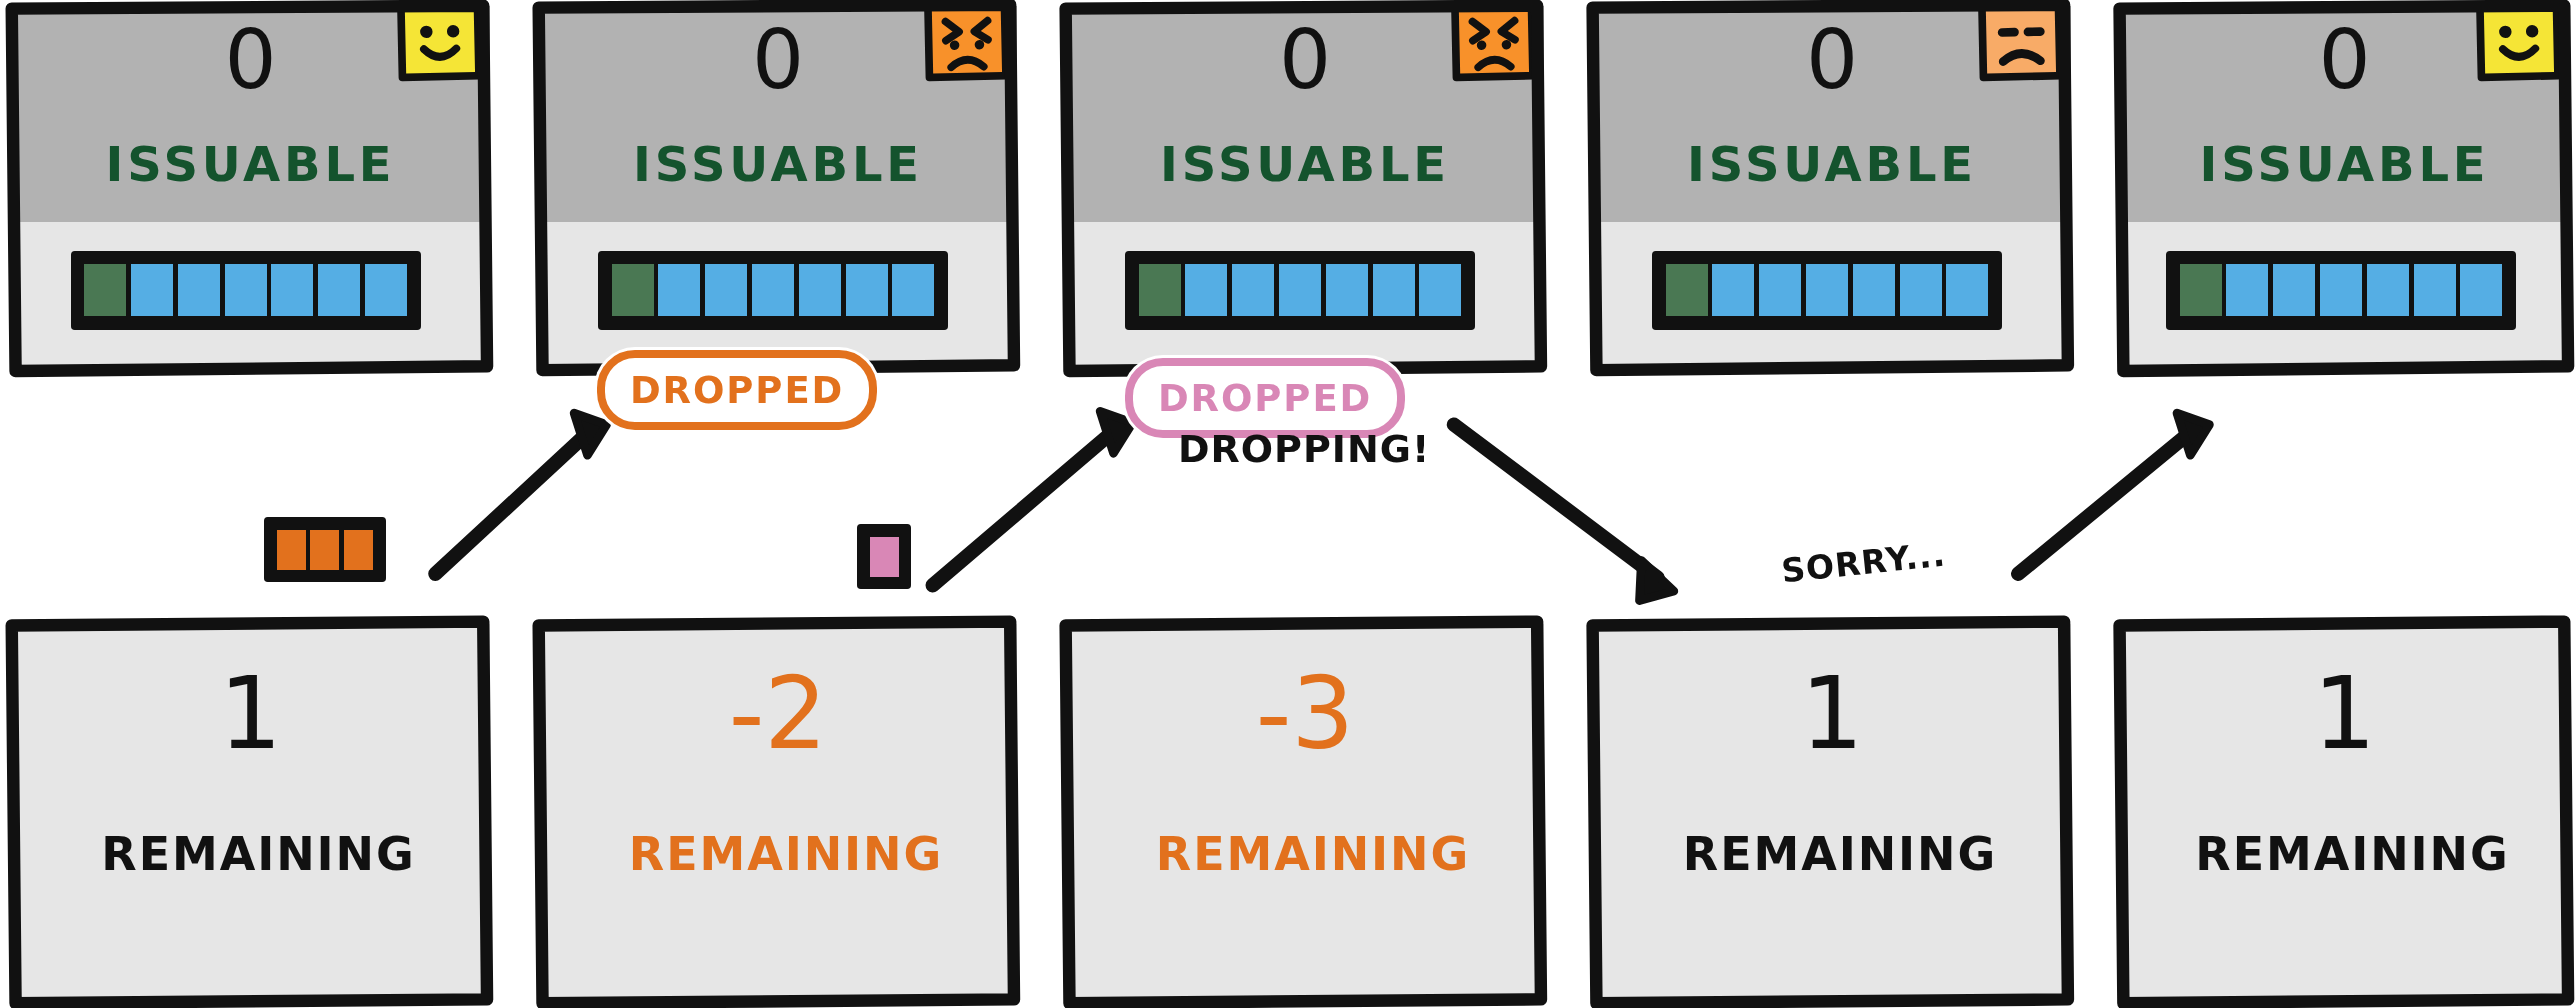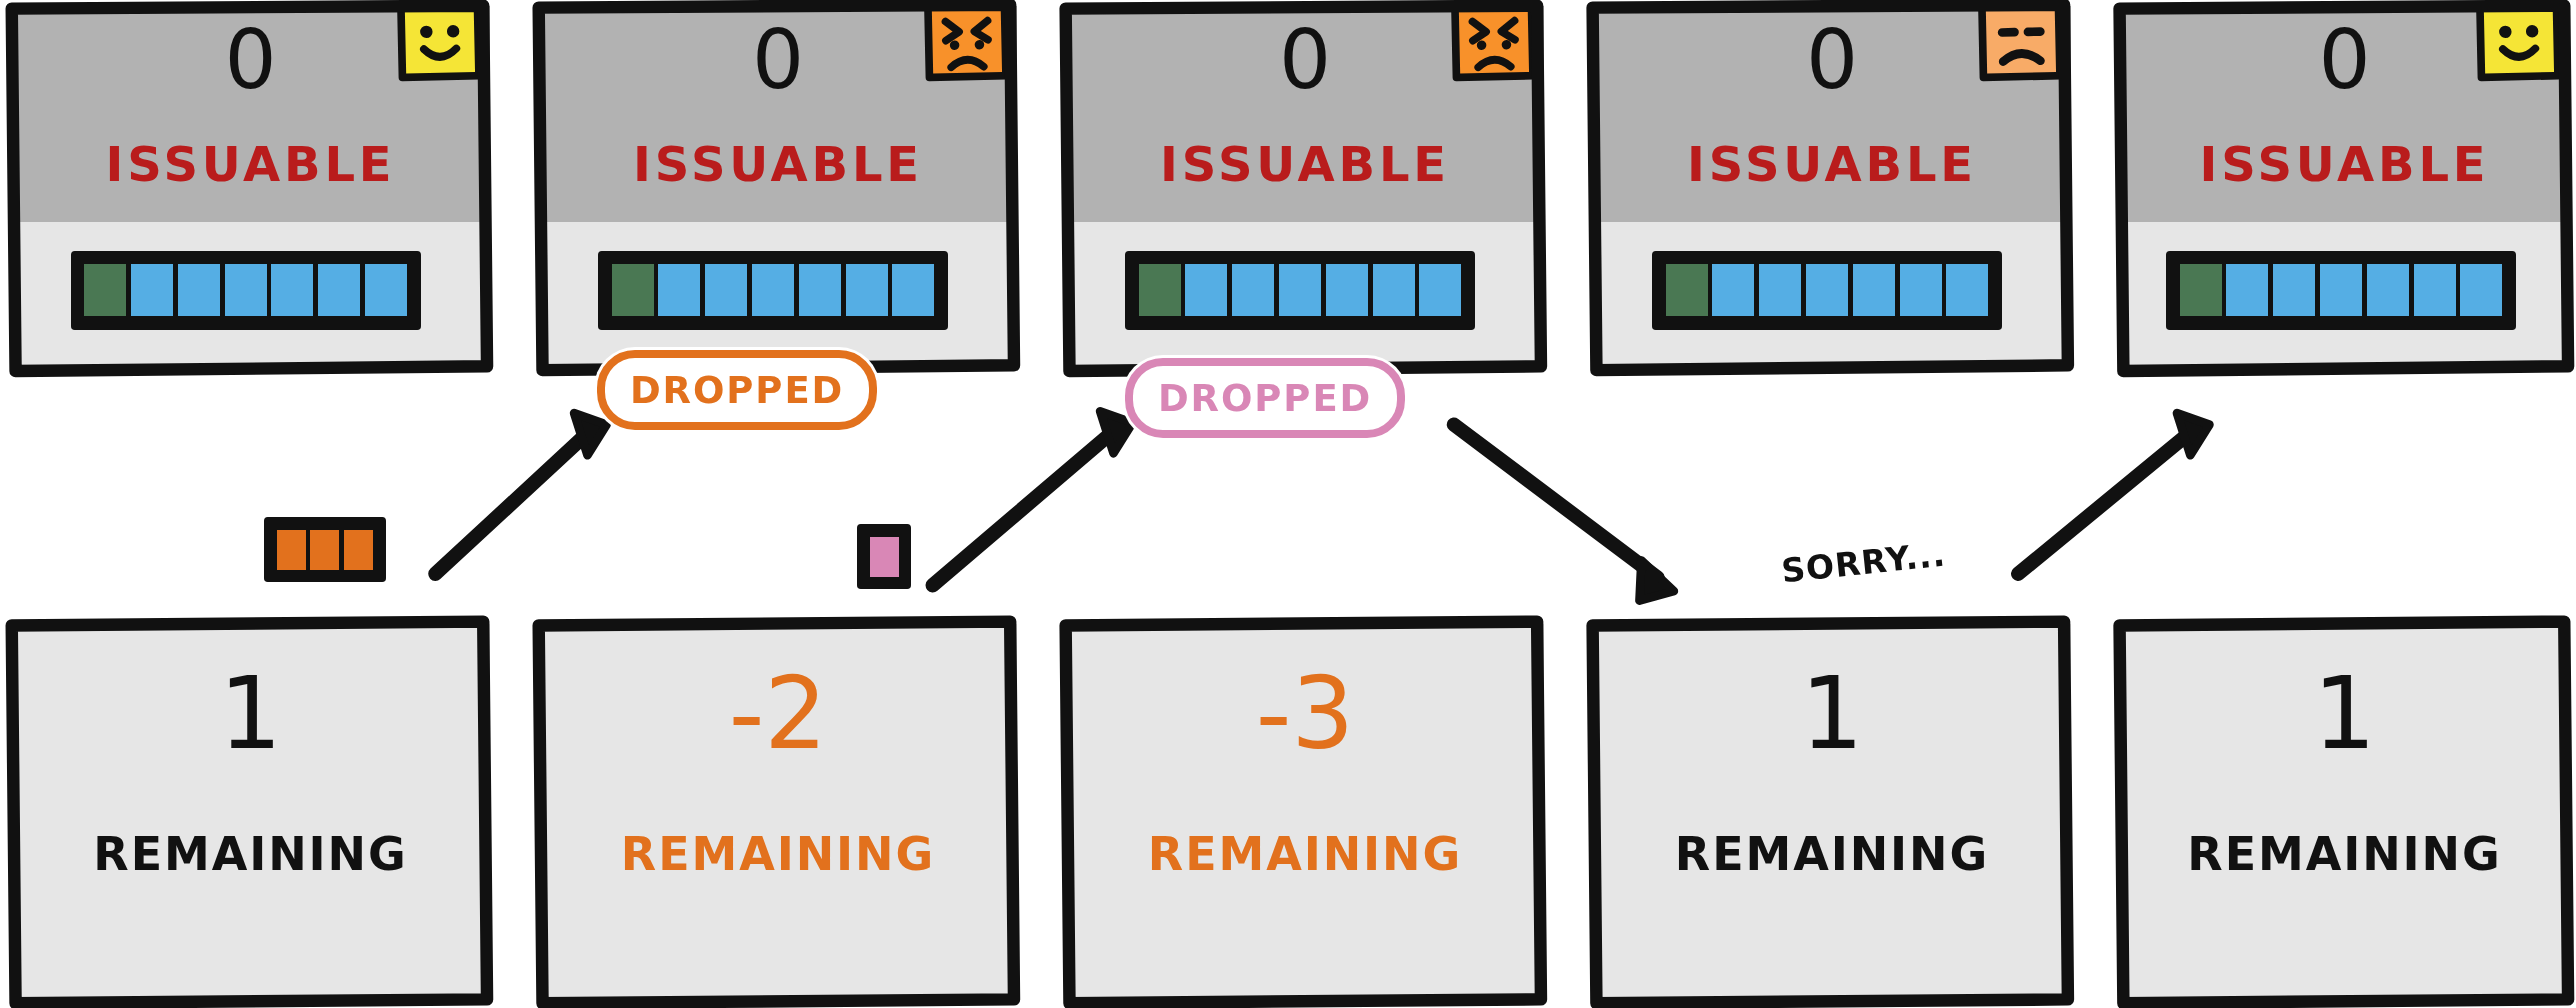--- a/index.html
+++ b/index.html
@@ -66,21 +66,21 @@
   }
   .card-label {
     position: absolute;
     left: 0;
     top: 130px;
     width: 100%;
     text-align: center;
     font-size: 48px;
     letter-spacing: 3.8px;
     font-weight: 700;
-    color: #b91c1c;
+    color: #14532d;
     font-family: "DejaVu Sans", sans-serif;
   }
 
   
   .emoji-badge {
     position: absolute;
     top: -5.7px;
     right: 5.7px;
     width: 88px;
     height: 88px;
@@ -184,21 +184,21 @@
     top: 40px;
     width: 100%;
     text-align: center;
     font-size: 99px;
     line-height: 1;
     color: #111111;
     font-family: "DejaVu Sans", sans-serif;
   }
   .remaining-word {
     position: absolute;
-    left: 0;
+    left: 8px;
     top: 203px;
     width: 100%;
     text-align: center;
     font-size: 46px;
     font-weight: 700;
     letter-spacing: 1.9px;
     color: #111111;
     font-family: "DejaVu Sans", sans-serif;
   }
   .neg .remaining-num,
@@ -372,20 +372,21 @@
         <circle cx="60" cy="33" r="6.5" fill="#111111"></circle>
         <path d="M29 51 Q46 68 63 51" fill="none" stroke="#111111" stroke-width="8" stroke-linecap="round"></path>
       </svg>
     </div>
   </div>
 
   <div class="dropped-chip orange" style="left:597px; top:350px;">DROPPED</div>
 
   <div class="dropped-chip pink" style="left:1125px; top:358px;">DROPPED</div>
 
+  <div class="annot dropping">DROPPING!</div>
   <div class="annot sorry">SORRY...</div>
 
   <div class="req-group" style="left:264px; top:517px;">
     <div class="req-token orange"></div>
     <div class="req-token orange"></div>
     <div class="req-token orange"></div>
   </div>
 
   <div class="req-group" style="left:857px; top:524px;">
     <div class="req-token pink"></div>

